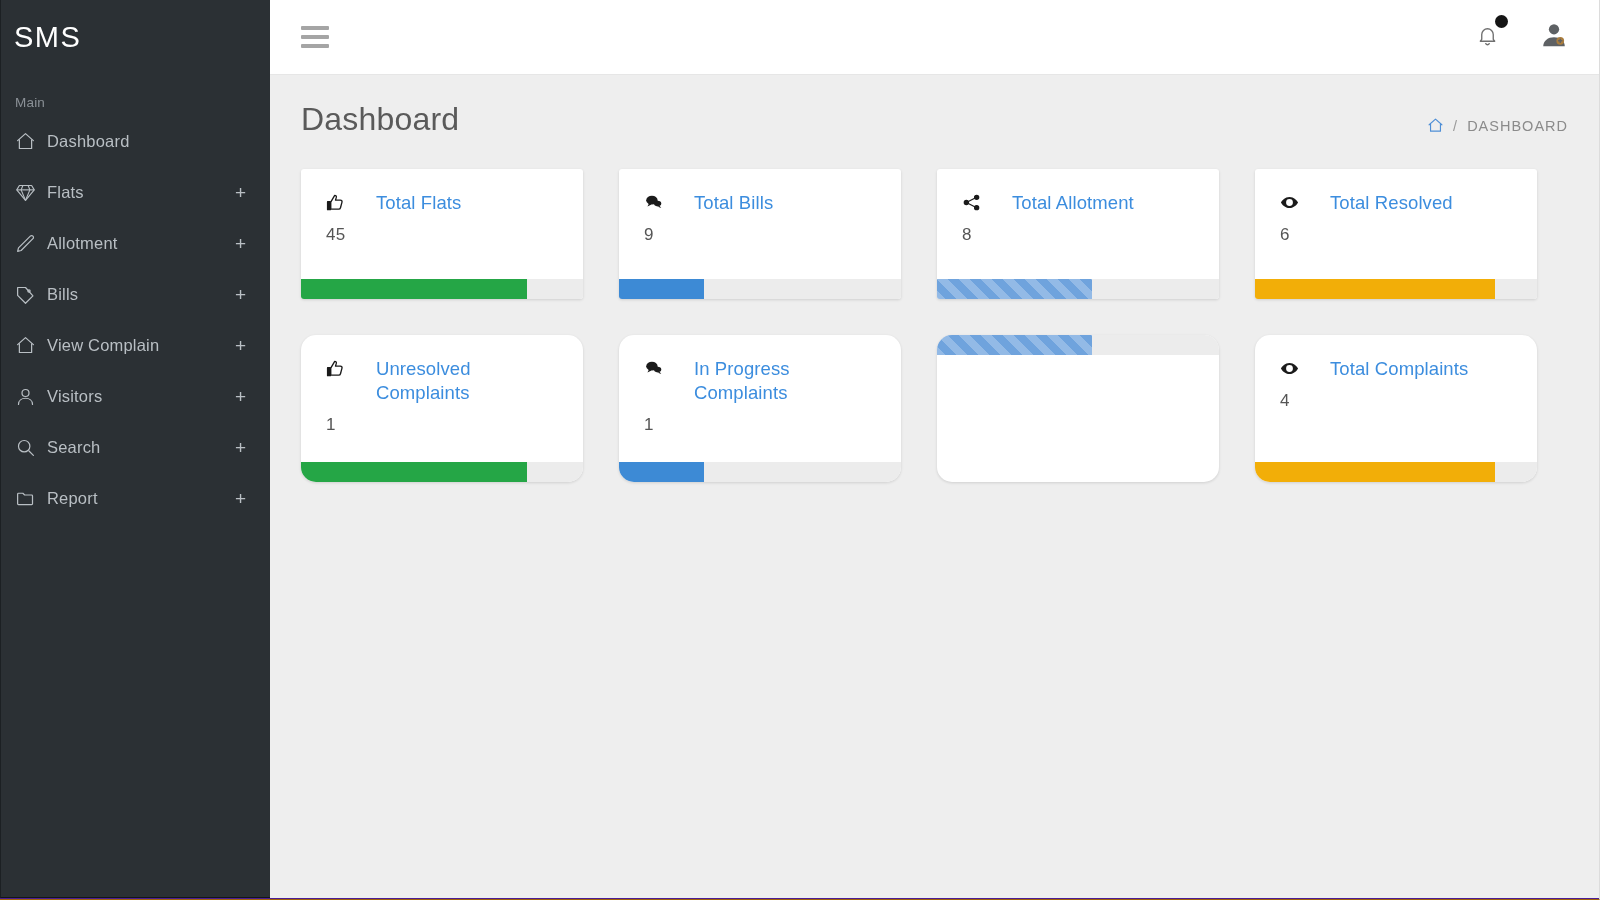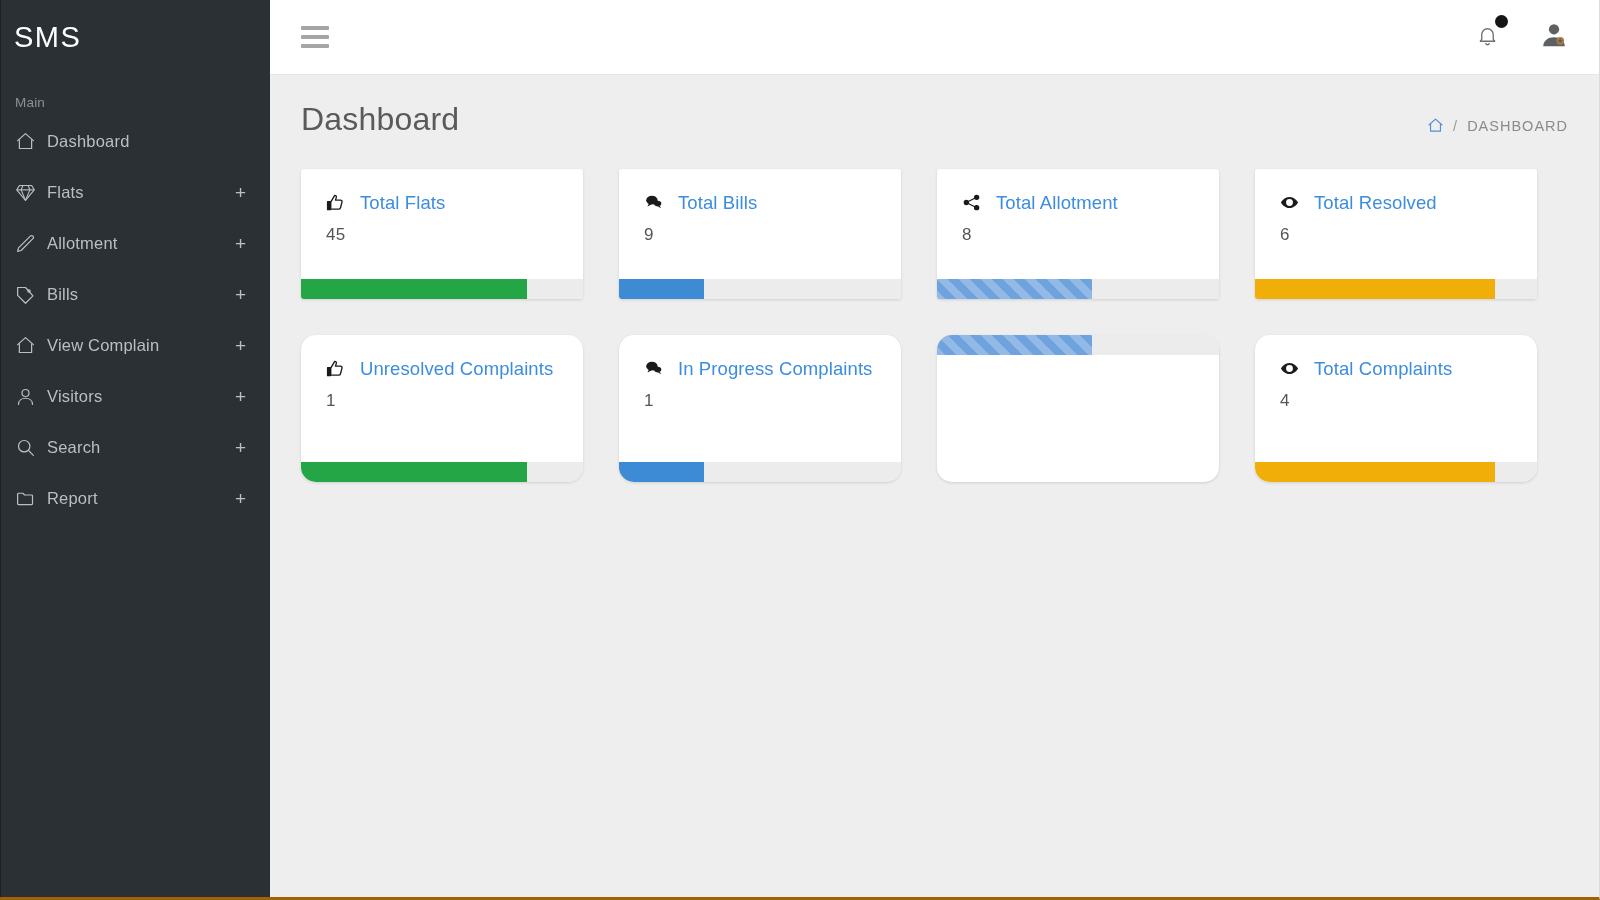--- a/index.html
+++ b/index.html
@@ -9,23 +9,23 @@
     height: 900px;
     overflow: hidden;
     background: #ffffff;
     font-family: "Liberation Sans", sans-serif;
   }
 
   #app {
     position: relative;
     width: 1600px;
     height: 900px;
-    background: #8b5cf6;
+    background: #4c1d95;
     border-right: 1px solid #dcdcdc;
-    border-bottom: 3px solid #a16207;
+    border-bottom: 1px solid #a16207;
     overflow: hidden;
   }
 
   
   #sidebar {
     position: absolute;
     left: 0; top: 0;
     width: 270px;
     height: 898px;
     background: #2b3034;
@@ -181,21 +181,21 @@
   .card.h1 { height: 130px; }
   .card.h2 { height: 147px; border-radius: 15px; }
 
   .card-body {
     flex: 1;
     padding: 22px 18px 0 25px;
   }
   .card-title-row {
     display: flex;
     align-items: flex-start;
-    gap: 14px;
+    gap: 30px;
   }
   .card-ico {
     color: #1b1b1b;
     padding-top: 2px;
     min-width: 20px;
     display: flex;
     align-items: flex-start;
   }
   .card-title {
     color: #3c8dde;

